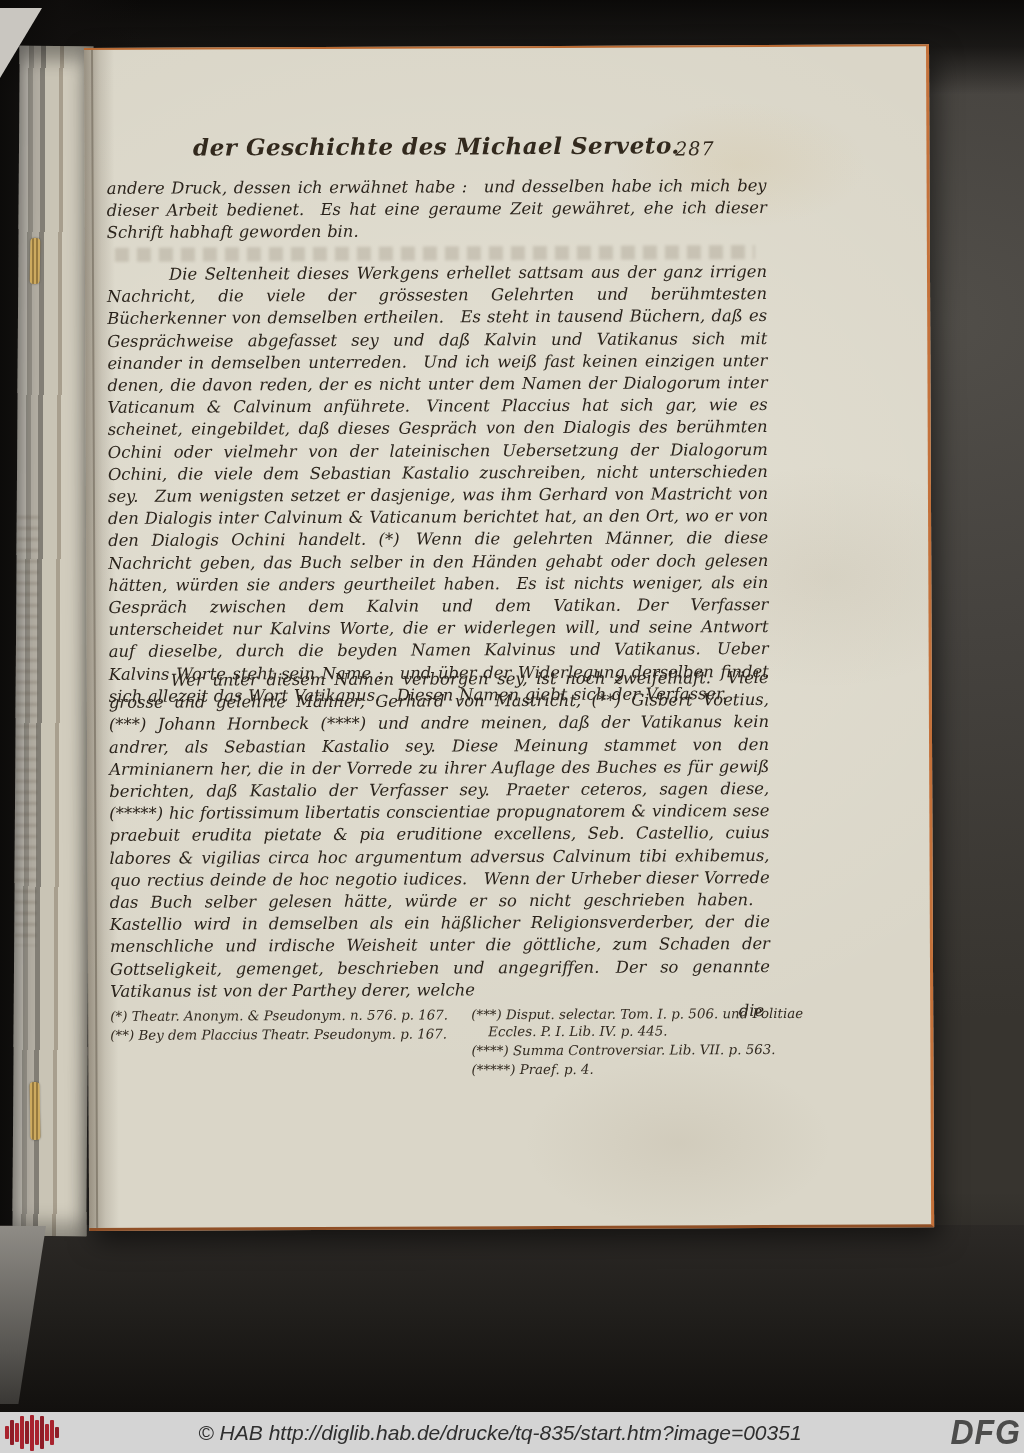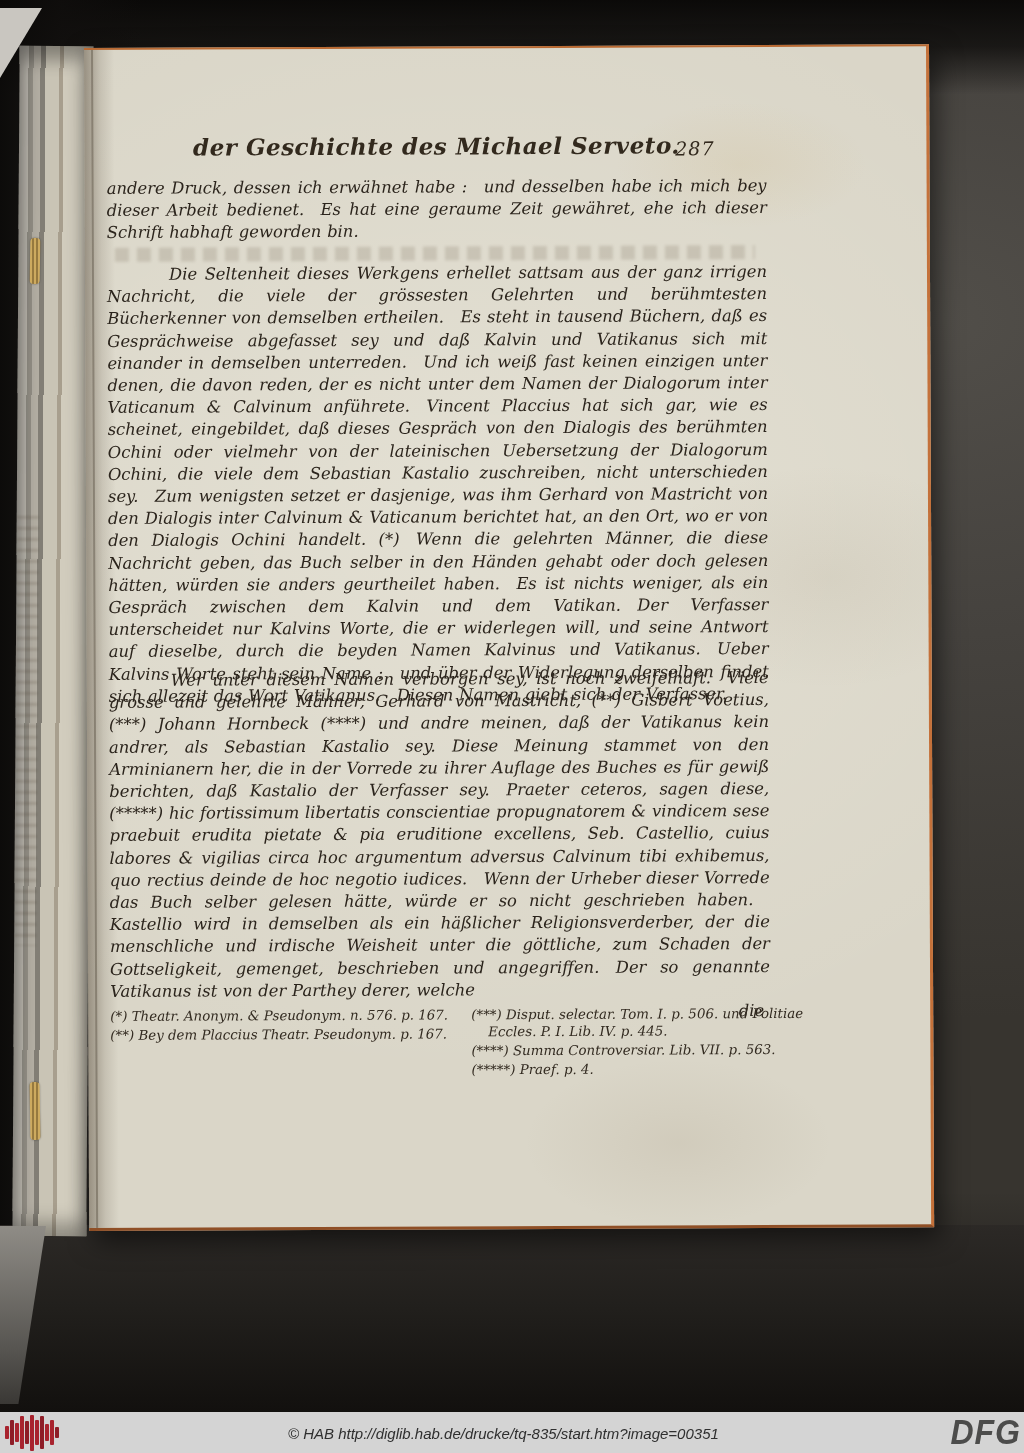--- a/index.html
+++ b/index.html
@@ -122,21 +122,21 @@
   .hab-logo span:nth-child(4){height:33px;}
   .hab-logo span:nth-child(5){height:23px;background:#8e1d27;}
   .hab-logo span:nth-child(6){height:36px;}
   .hab-logo span:nth-child(7){height:25px;}
   .hab-logo span:nth-child(8){height:33px;background:#8e1d27;}
   .hab-logo span:nth-child(9){height:17px;}
   .hab-logo span:nth-child(10){height:25px;}
   .hab-logo span:nth-child(11){height:11px;background:#8e1d27;}
   .copyright{
     position:absolute;left:50%;top:50%;transform:translate(-52%,-50%);
-    font-size:15px;color:#2f2f2f;white-space:nowrap;
+    font-size:21px;color:#2f2f2f;white-space:nowrap;
   }
   .dfg-logo{
     position:absolute;right:3px;top:50%;transform:translateY(-50%) scaleY(1.08);
     font-size:32px;font-weight:bold;color:#4c4c4b;letter-spacing:1px;
   }
 </style>
 </head>
 <body>
 
 <div class="scene">

